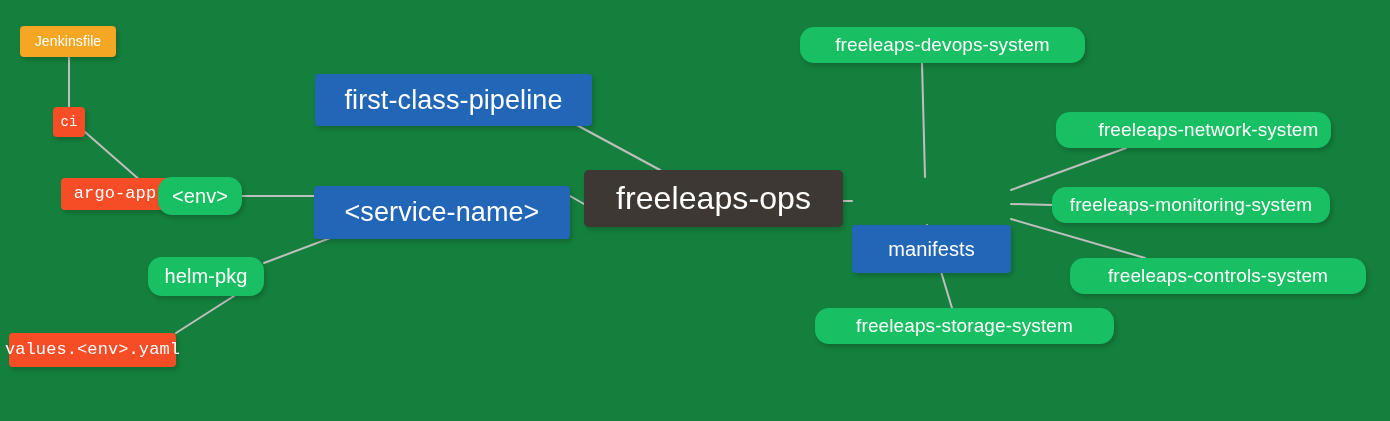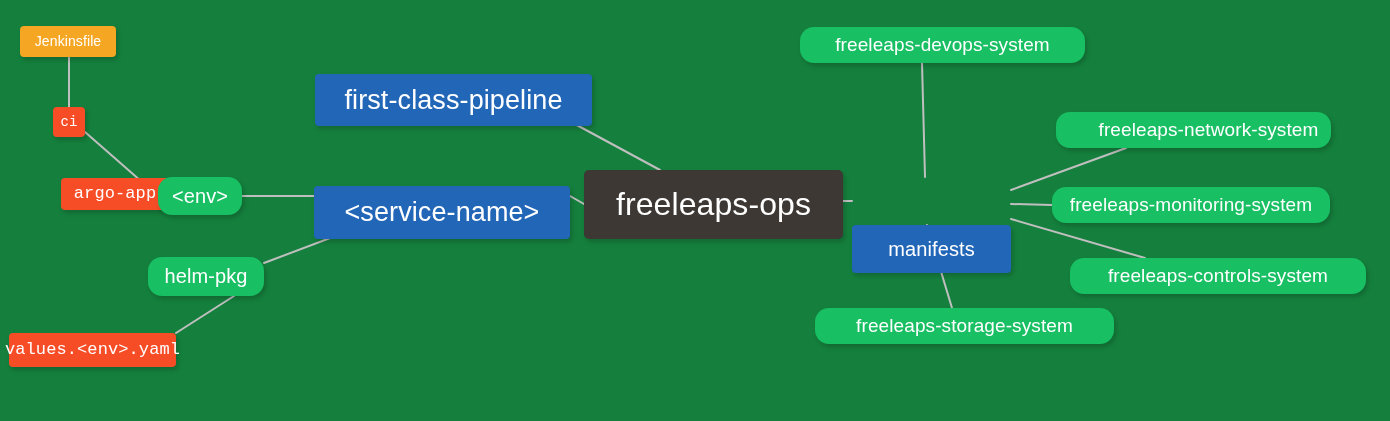--- a/index.html
+++ b/index.html
@@ -99,21 +99,21 @@
       </div>
       <div class="node c-red s-xs" style="left: 9px; top: 333px; width: 167px; height: 34px; text-align: right;">
         <span class="node-label">values.&lt;env&gt;.yaml</span>
       </div>
       <div class="node c-blue s-xl" style="left: 315px; top: 37px; width: 277px; height: 52px; margin-top: 37px;">
         <span class="node-label">first-class-pipeline</span>
       </div>
       <div class="node c-blue s-xl" style="left: 314px; top: 186px; width: 256px; height: 53px;">
         <span class="node-label">&lt;service-name&gt;</span>
       </div>
-      <div class="node c-dark s-root" style="left: 584px; top: 170px; width: 259px; height: 69px;">
+      <div class="node c-dark s-root" style="left: 584px; top: 170px; width: 259px; height: 57px;">
         <span class="node-label">freeleaps-ops</span>
       </div>
       <div class="node c-blue s-lg" style="left: 852px; top: 177px; width: 159px; height: 48px;">
         <span class="node-label">manifests</span>
       </div>
       <div class="node c-green s-sm" style="left: 800px; top: 27px; width: 285px; height: 36px;">
         <span class="node-label">freeleaps-devops-system</span>
       </div>
       <div class="node c-green s-sm" style="left: 1056px; top: 112px; width: 275px; height: 36px; padding-left: 30px;">
         <span class="node-label">freeleaps-network-system</span>

